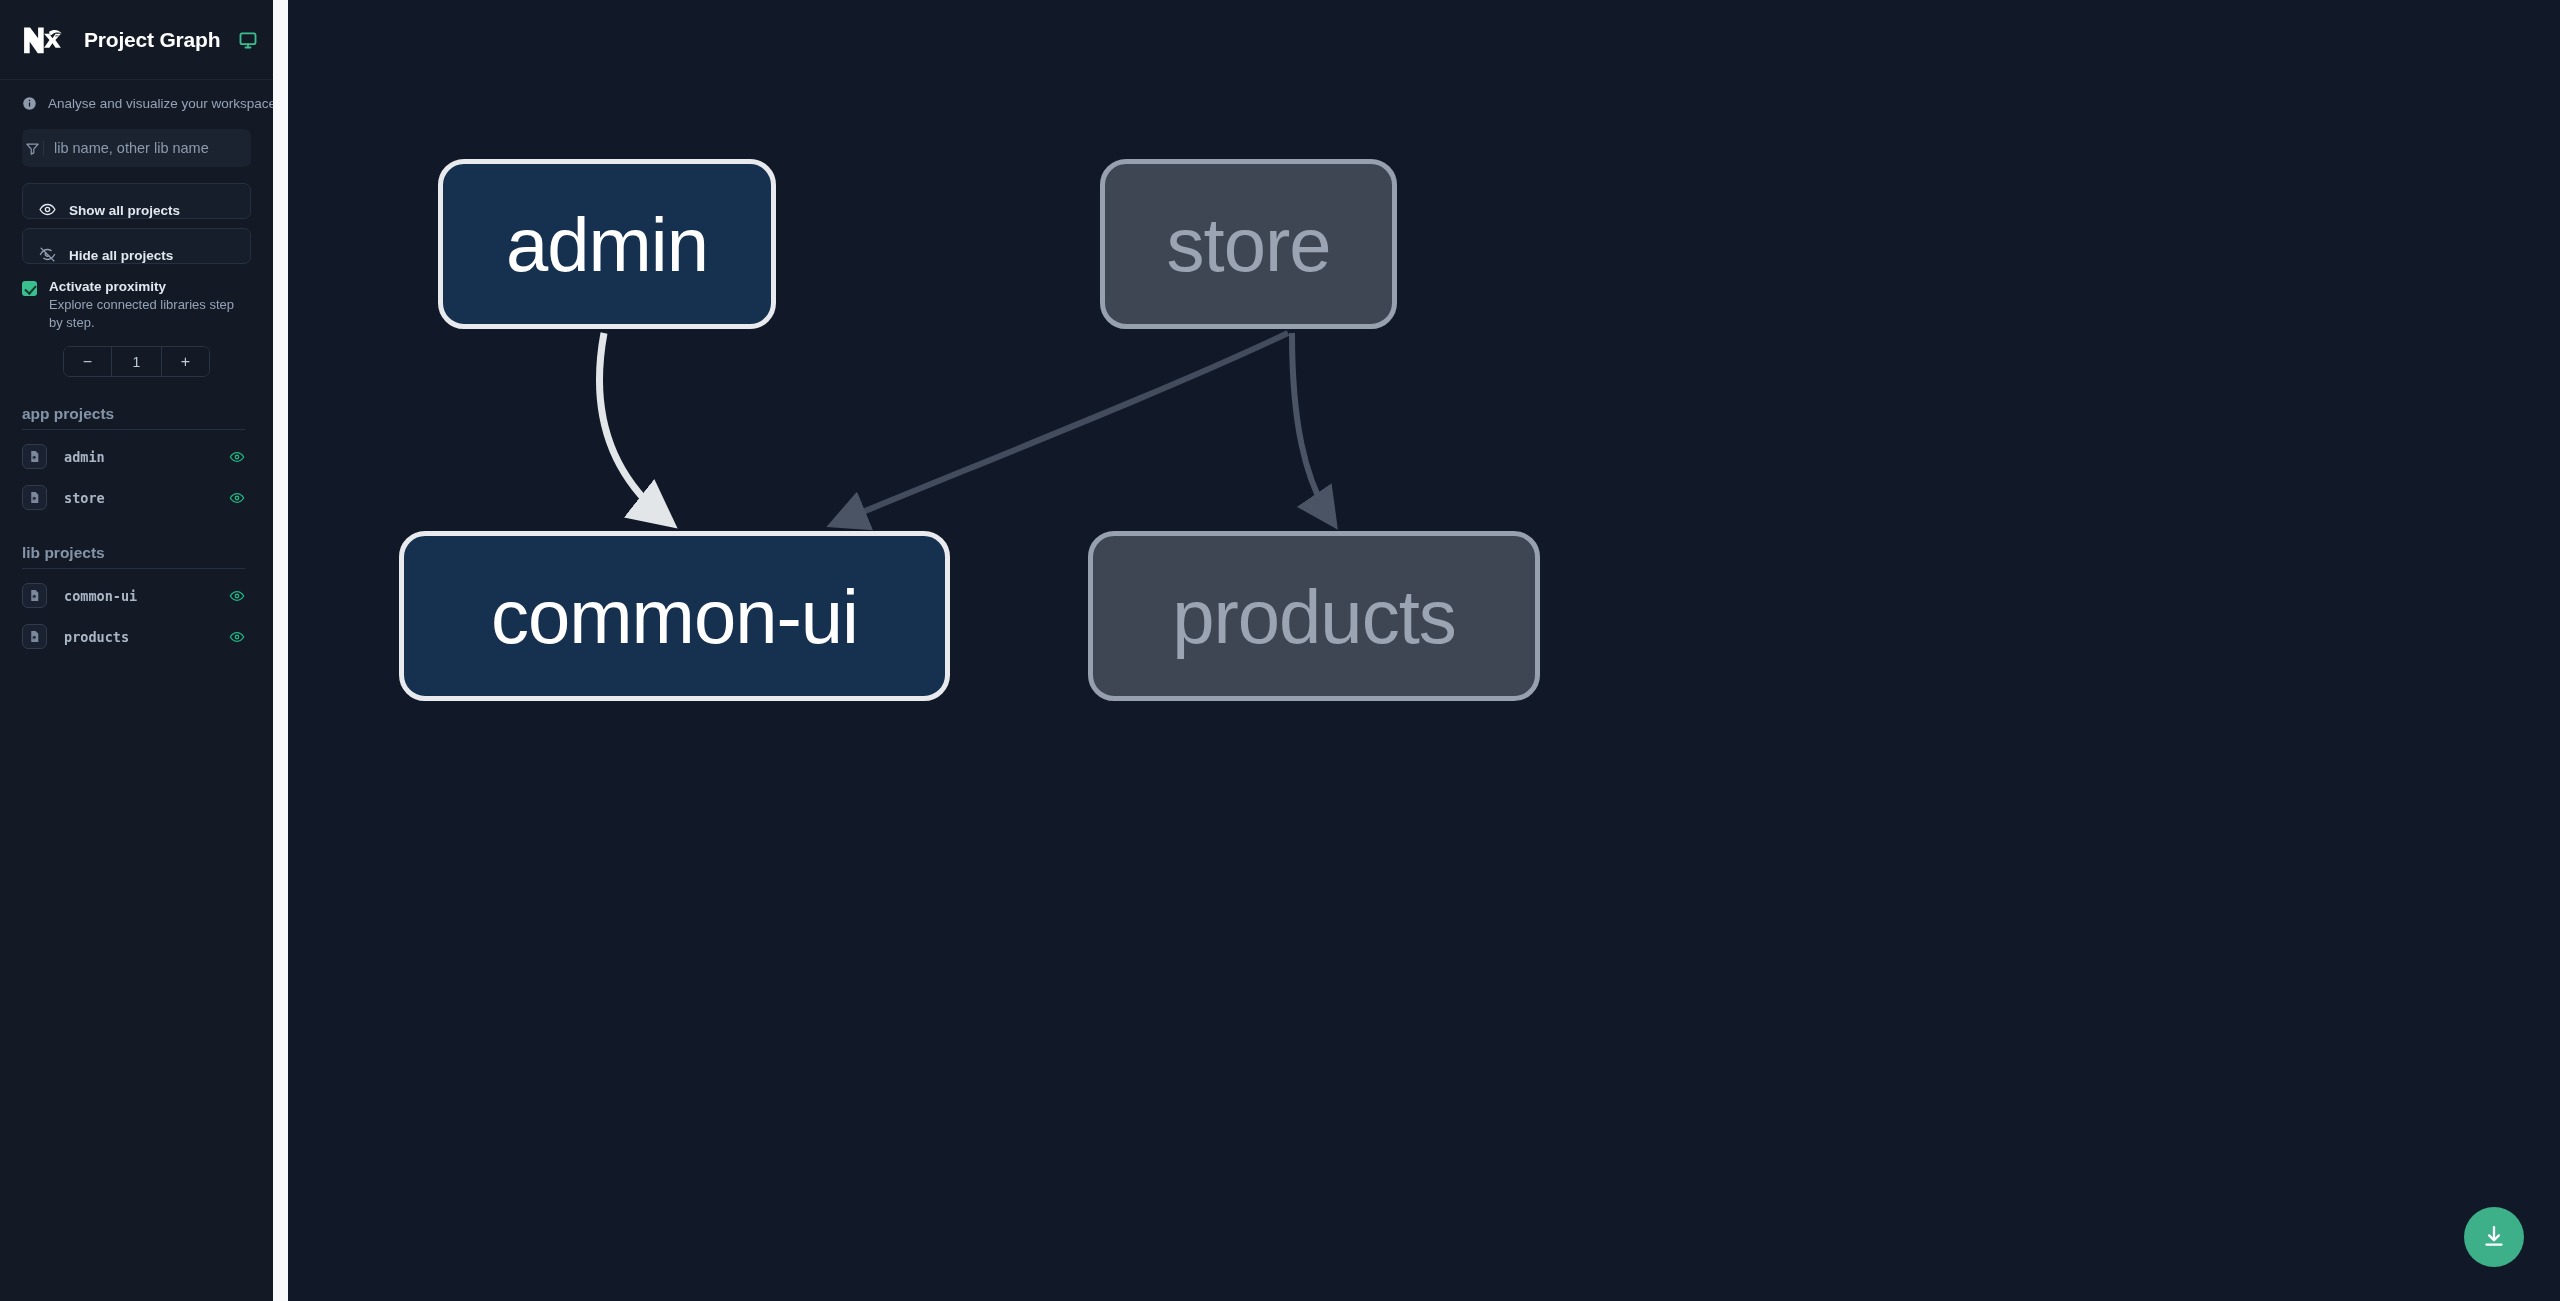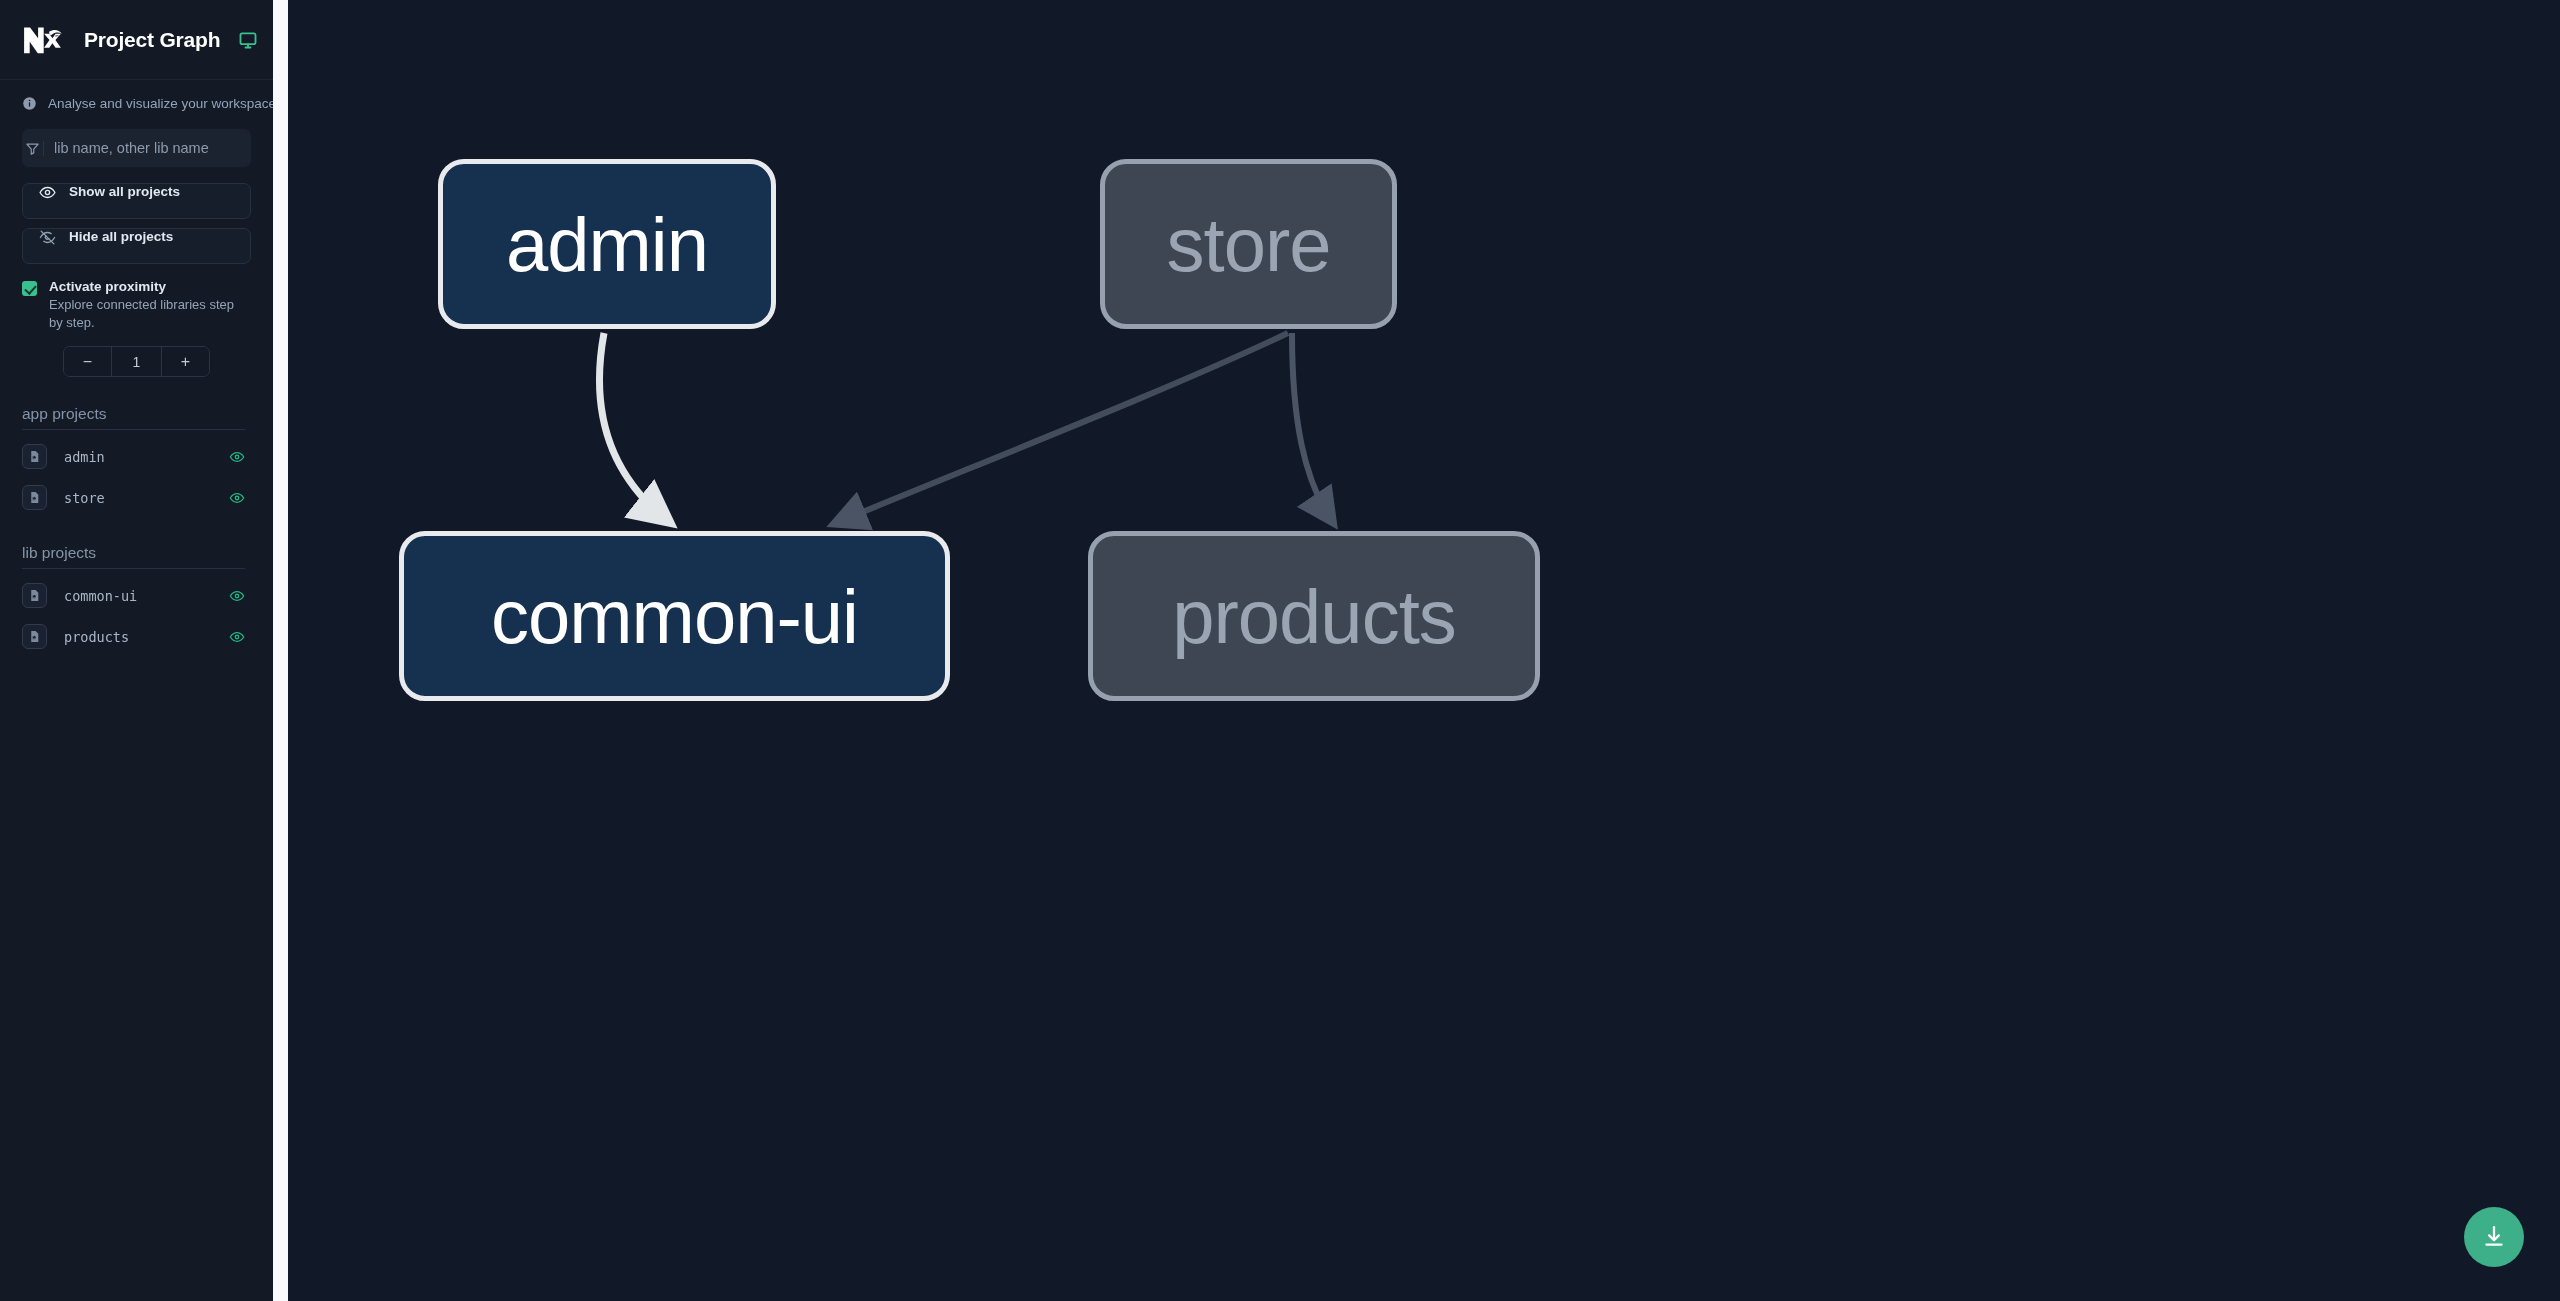--- a/index.html
+++ b/index.html
@@ -78,39 +78,39 @@
     border: solid #16392E; border-width: 0 2px 2px 0;
     transform: rotate(42deg);
   }
   .opt-texts { display: flex; flex-direction: column; }
   .opt-title { color: #E2E8F0; font-size: 13.5px; font-weight: 700; line-height: 1.35; }
   .opt-desc  { color: #94A3B8; font-size: 13px; line-height: 1.38; max-width: 190px; }
 
   .btn-wrap { padding: 16px 22px 0 22px; display: flex; flex-direction: column; gap: 9px; }
   .sbtn {
     height: 36px; border: 1px solid #27303F; border-radius: 7px;
-    background: #161E2B; display: flex; align-items: flex-start;
+    background: #161E2B; display: flex; align-items: flex-end;
     padding: 0 16px; gap: 13px; cursor: pointer;
   }
   .sbtn-label { color: #E2E8F0; font-size: 13.5px; font-weight: 700; }
   .eye-ico { width: 17px; height: 17px; display:block; }
 
   .stepper { display: flex; justify-content: center; padding: 14px 22px 0 22px; }
   .stepper-inner {
     display: flex; border: 1px solid #2A3444; border-radius: 7px;
     overflow: hidden; height: 31px;
   }
   .step-btn {
     width: 47px; display: flex; align-items: center; justify-content: center;
     color: #C2CBD8; font-size: 16px; cursor: pointer; background: #131A26;
   }
   .step-btn.mid { width: 51px; border-left: 1px solid #2A3444; border-right: 1px solid #2A3444;
                   font-size: 14px; cursor: default; }
 
-  .groups { padding: 28px 28px 0 22px; flex: 1; overflow: hidden; }
+  .groups { padding: 28px 28px 0 22px; flex: 1; overflow: hidden; font-weight: bold; }
   .group-title {
     color: #8494A8; font-size: 15.5px; padding-bottom: 6px;
     border-bottom: 1px solid #253044; margin-bottom: 6px;
   }
   .group + .group { margin-top: 26px; }
   .proj-row {
     display: flex; align-items: center; height: 41px; gap: 17px;
     cursor: pointer;
   }
   .proj-ico-box {

